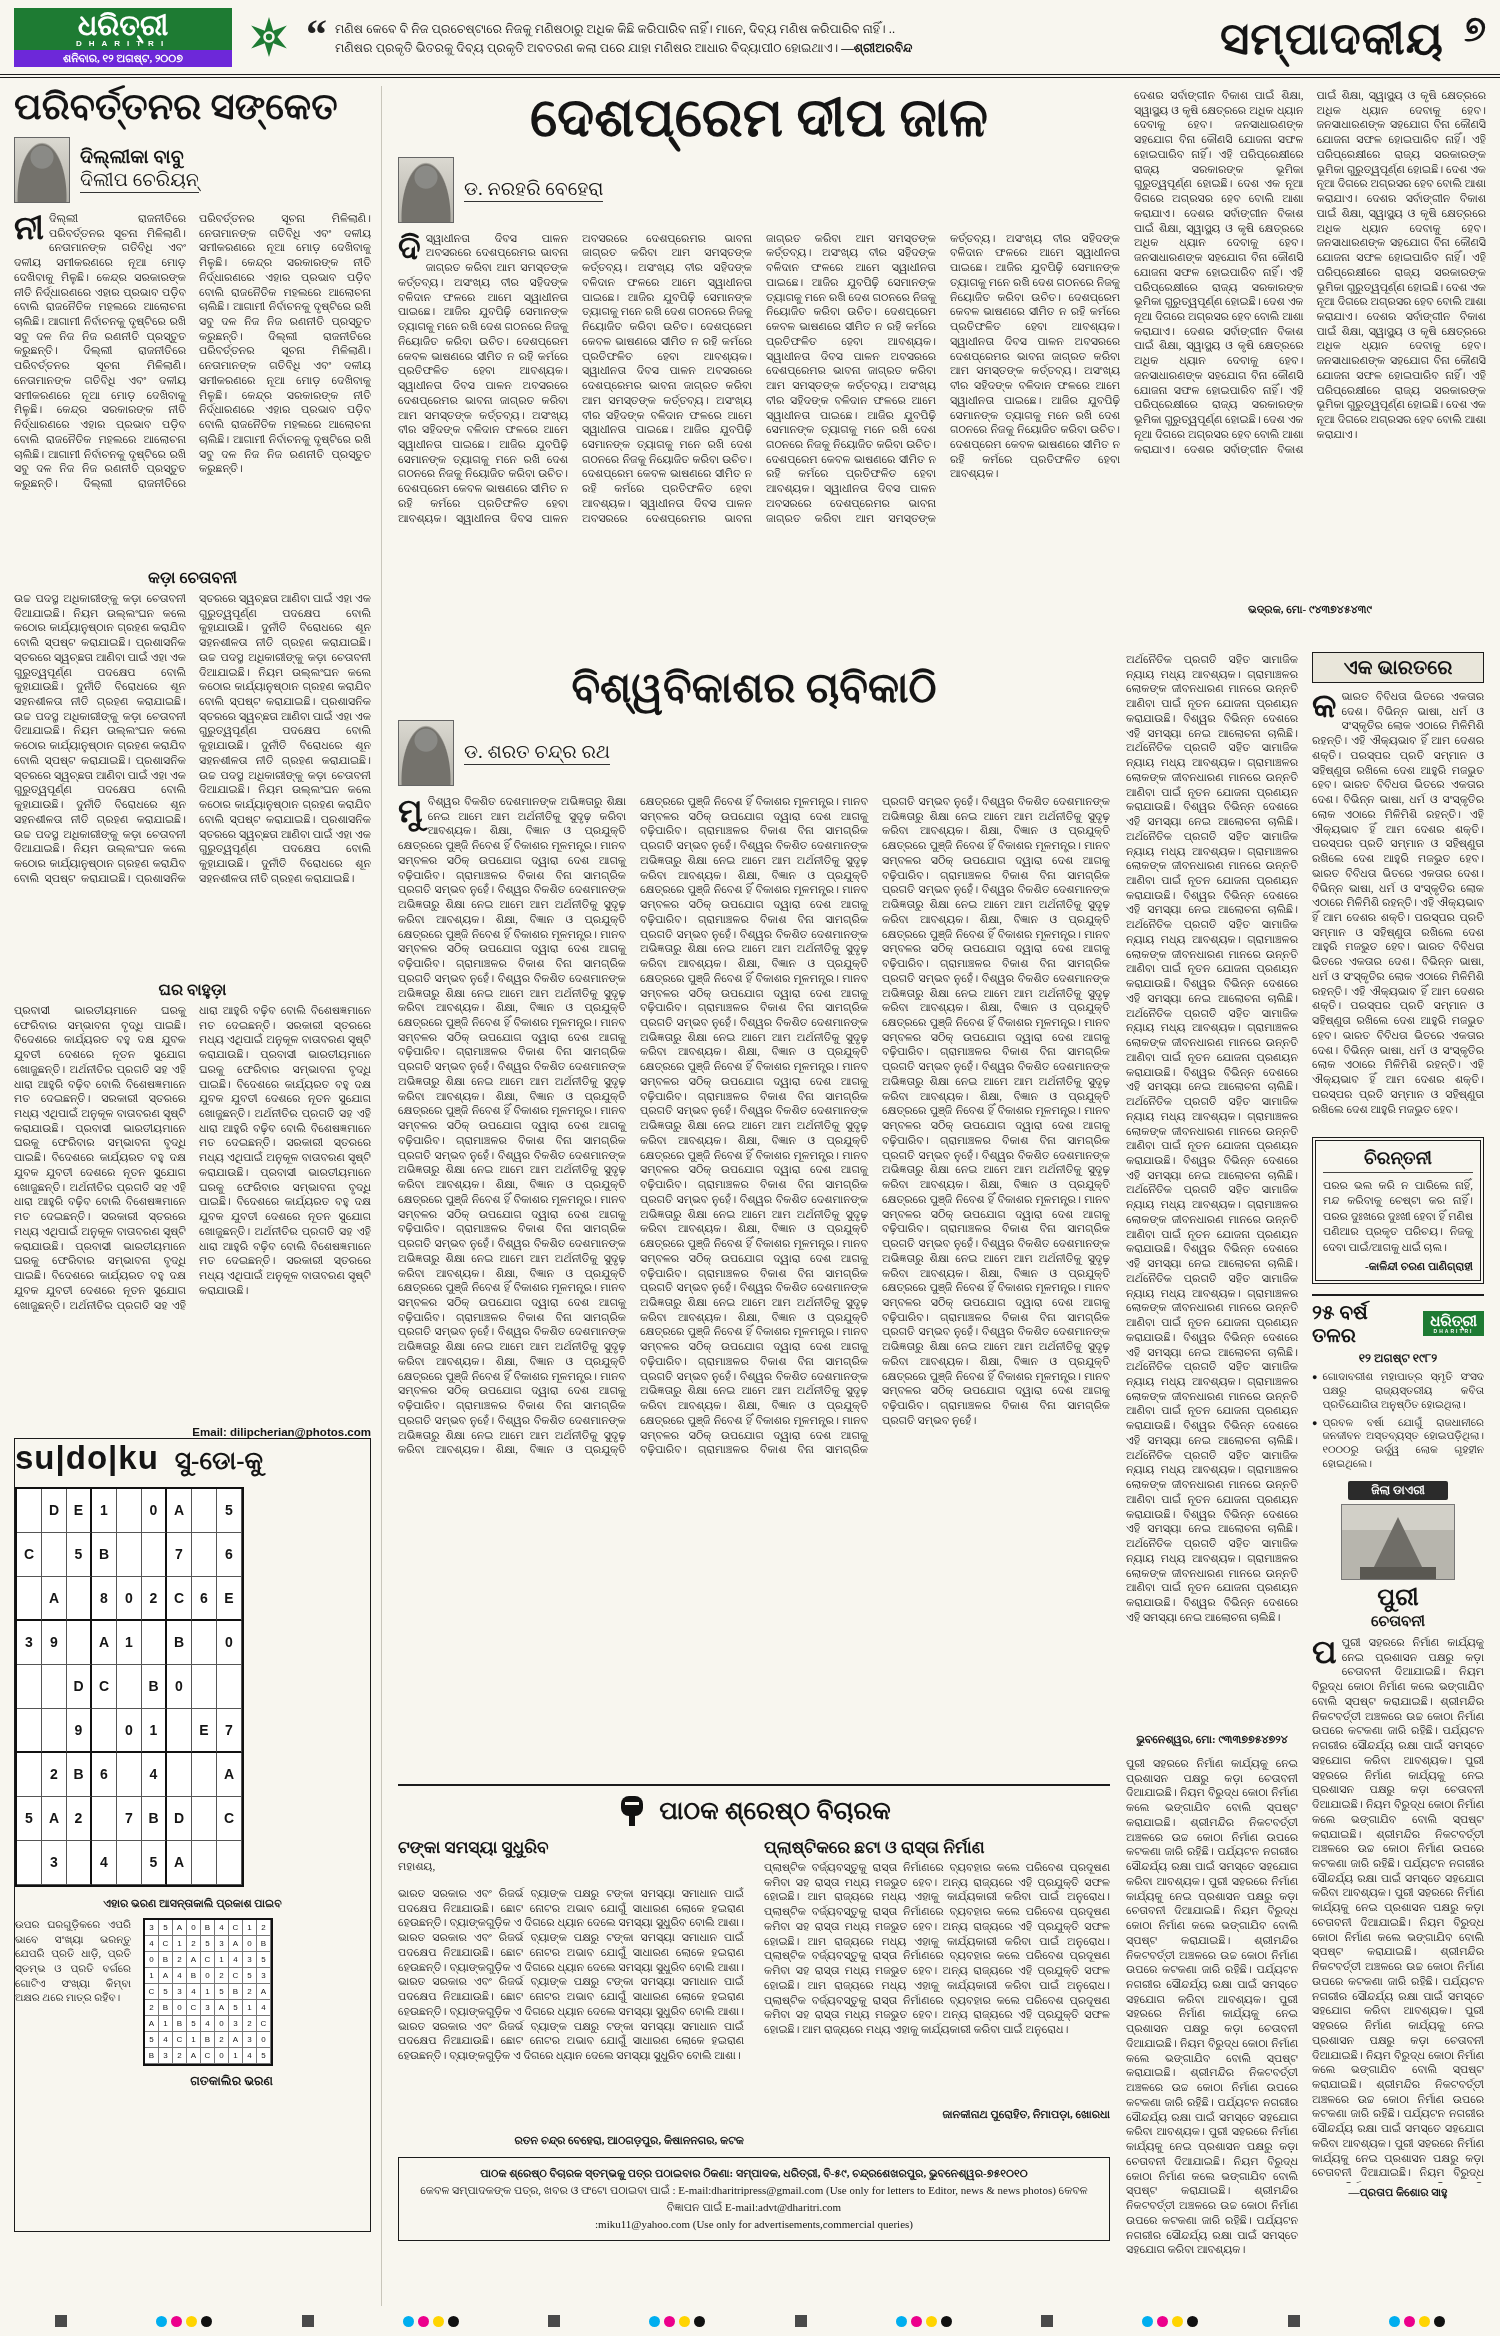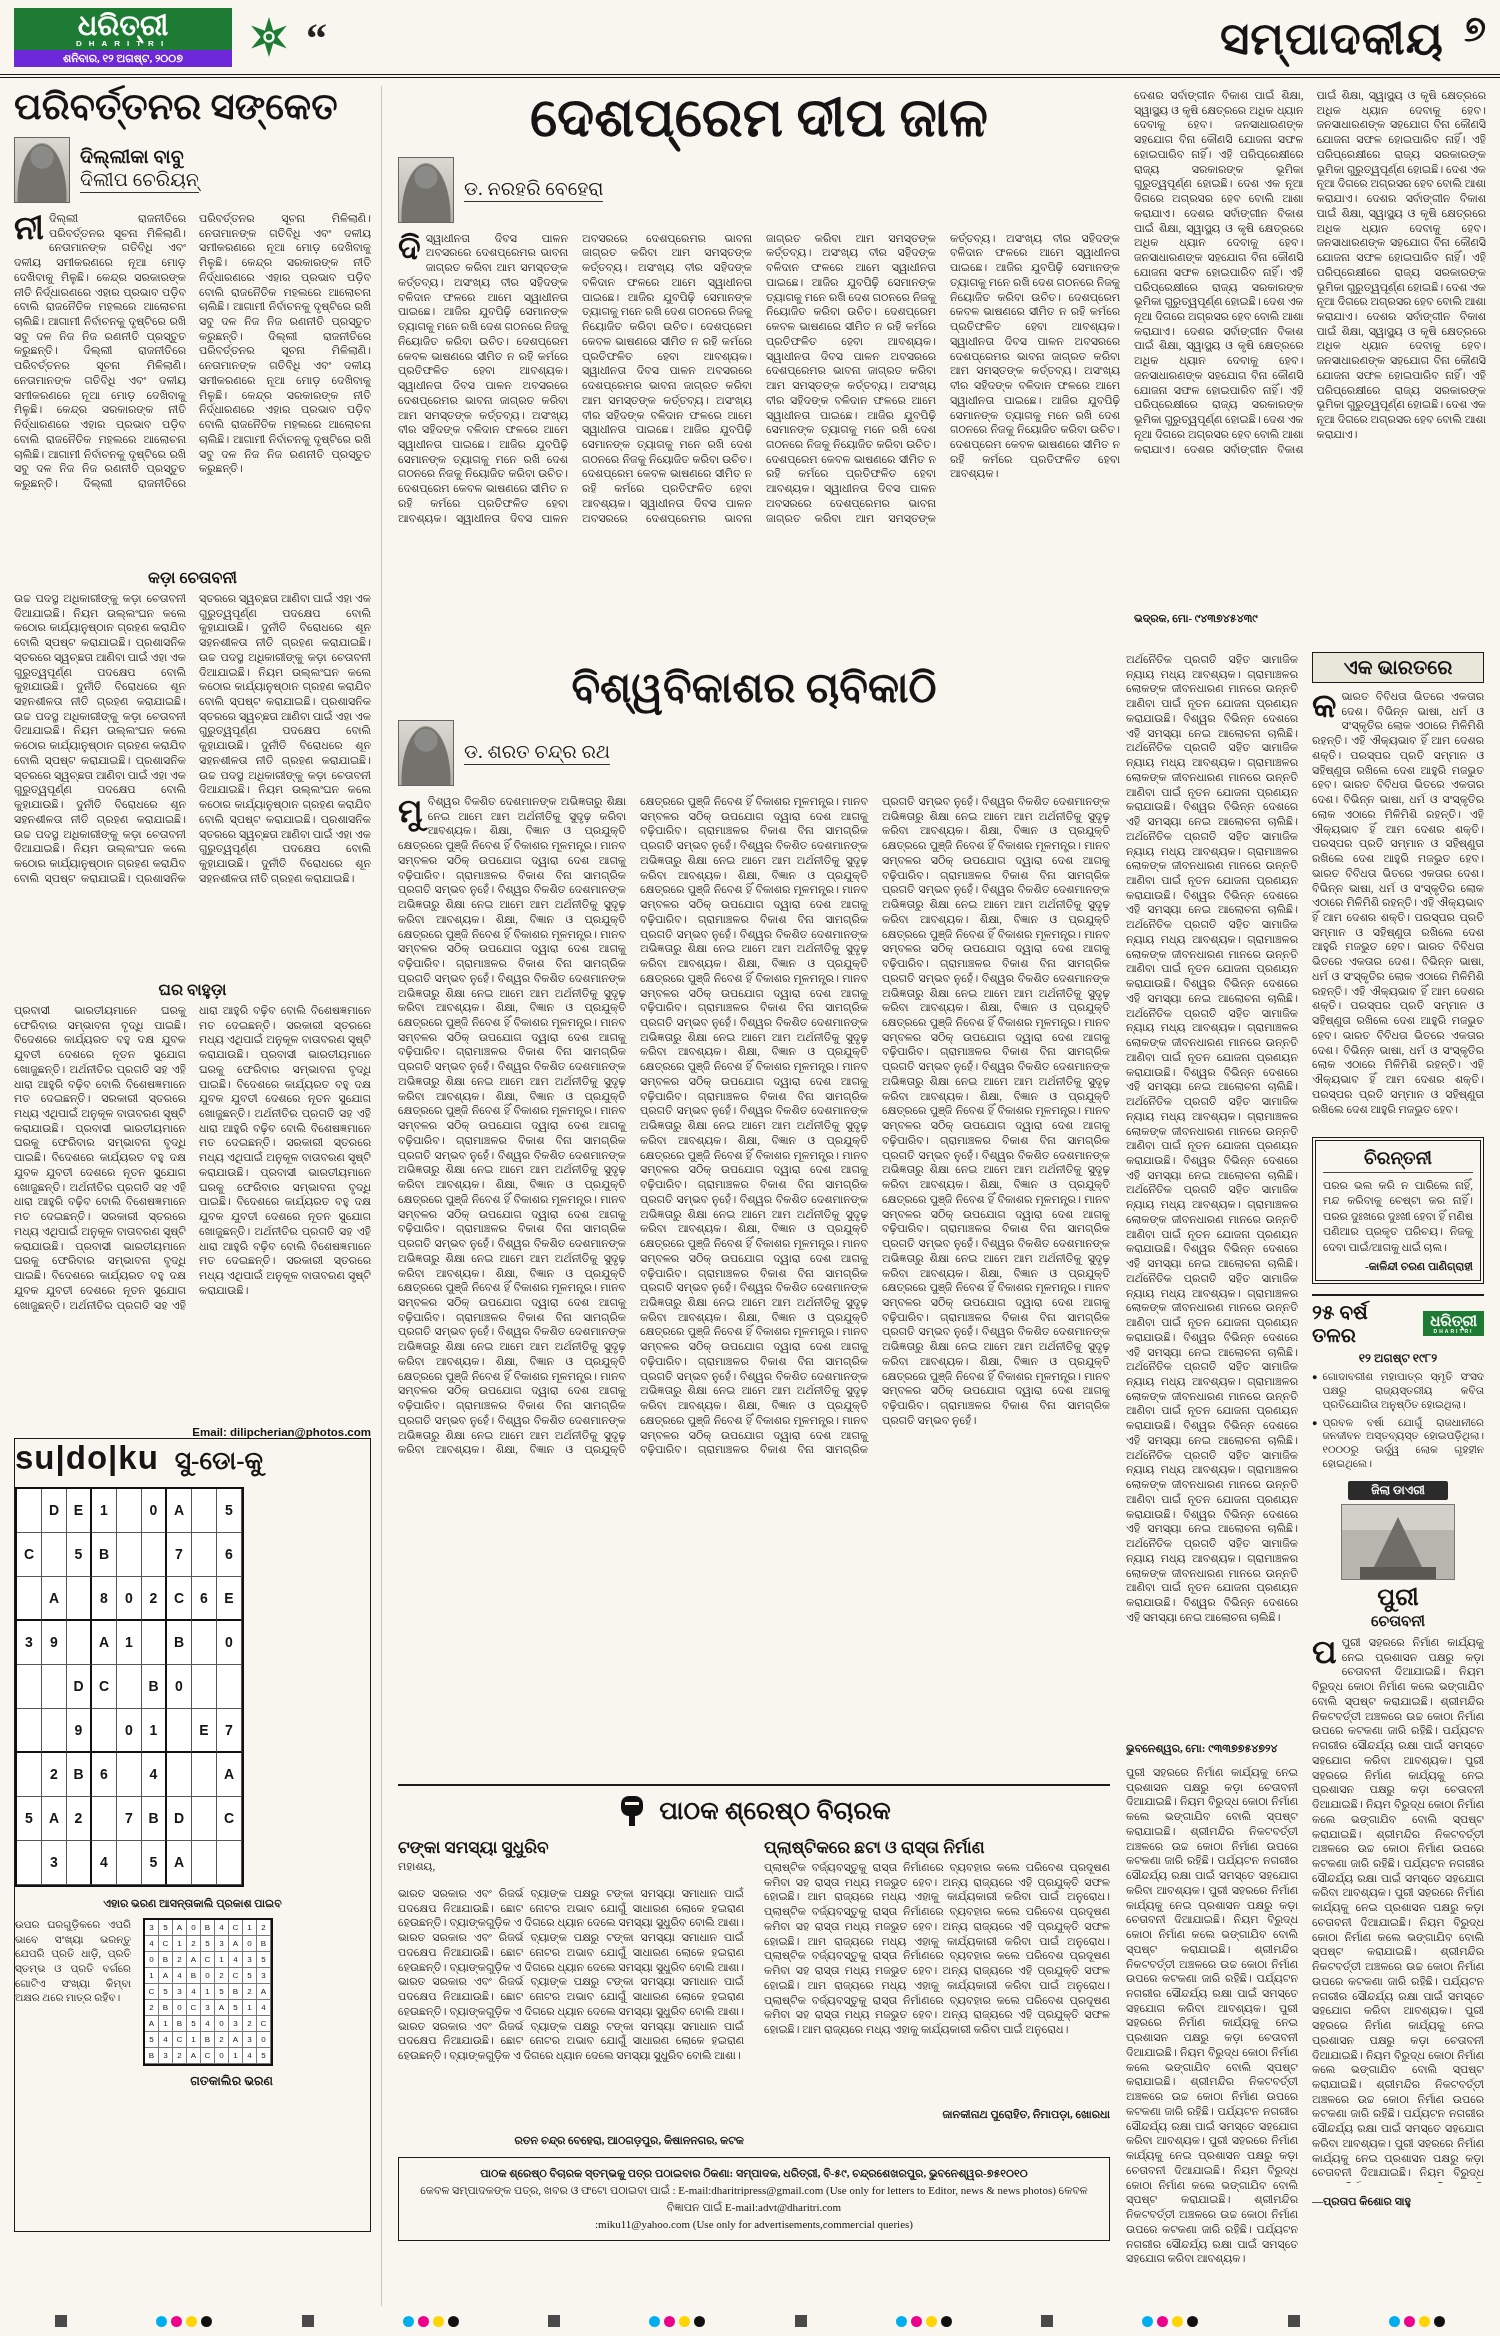--- a/index.html
+++ b/index.html
@@ -26,21 +26,21 @@
   .col-left{border-right:1px solid #c9c6bb;padding-right:10px;min-width:0;}
   .lower{display:grid;grid-template-columns:1fr 360px;gap:16px;margin-top:10px;}
   .rail{display:grid;grid-template-columns:172px 172px;gap:14px;align-content:start;}
 
   .body{font-size:11px;line-height:1.34;text-align:justify;overflow:hidden;}
   .cols-2{column-count:2;column-gap:13px;}
   .cols-3{column-count:3;column-gap:14px;}
   .cols-4{column-count:4;column-gap:14px;}
   .dropcap{float:left;font-size:33px;line-height:.85;font-weight:bold;padding:3px 5px 0 0;}
   .subhead{text-align:center;font-weight:bold;font-size:16px;margin:8px 0 4px;}
-  .signoff{font-size:11px;font-weight:bold;text-align:left;margin-top:12px;}
+  .signoff{font-size:11px;font-weight:bold;text-align:center;margin-top:3px;}
 
   
   .a1-headline{font-size:37px;font-weight:bold;line-height:1.05;margin:2px 0 10px;}
   .byline{display:flex;gap:10px;align-items:center;margin:2px 0 8px;}
   .photo{width:54px;height:64px;border:1px solid #666;flex:0 0 auto;background:
      radial-gradient(circle at 50% 30%, #8a8a86 0 11px, rgba(0,0,0,0) 12px),
      radial-gradient(ellipse at 50% 92%, #74726c 0 24px, rgba(0,0,0,0) 25px),
      linear-gradient(#dbd9d1,#b3b1a9);}
   .byline-name{font-size:19px;font-weight:bold;line-height:1.2;}
   .byline-sub{font-size:19px;border-bottom:1px solid #333;display:inline-block;padding-bottom:1px;}
@@ -138,20 +138,25 @@
     </div>
     <div class="star">
       <svg viewBox="0 0 40 40" width="42" height="42">
         <path d="M20 1 24 14 37 9 28 20 37 31 24 26 20 39 16 26 3 31 12 20 3 9 16 14Z" fill="#1e7b33"></path>
         <circle cx="20" cy="20" r="5.5" fill="#f8f6ef"></circle>
           <circle cx="20" cy="20" r="3" fill="#1e7b33"></circle>
       </svg>
     </div>
     <div class="quote">
       <span class="quote-mark">“</span>
+      <span>
+        <span>ମଣିଷ କେବେ ବି ନିଜ ପ୍ରଚେଷ୍ଟାରେ ନିଜକୁ ମଣିଷଠାରୁ ଅଧିକ କିଛି କରିପାରିବ ନାହିଁ। ମାନେ, ଦିବ୍ୟ ମଣିଷ କରିପାରିବ ନାହିଁ। ..</span><br>
+        <span>ମଣିଷର ପ୍ରକୃତି ଭିତରକୁ ଦିବ୍ୟ ପ୍ରକୃତି ଅବତରଣ କଲା ପରେ ଯାହା ମଣିଷର ଆଧାର ବିଦ୍ୟାପୀଠ ହୋଇଥାଏ।</span>
+        <span class="quote-attr">—ଶ୍ରୀଅରବିନ୍ଦ</span>
+      </span>
     </div>
     <div class="section-title">ସମ୍ପାଦକୀୟ</div>
     <div class="page-no">୭</div>
   </header>
 
   <main class="content">
 
     <div class="col-left">
       <article>
         <h1 class="a1-headline">ପରିବର୍ତ୍ତନର ସଙ୍କେତ</h1>

